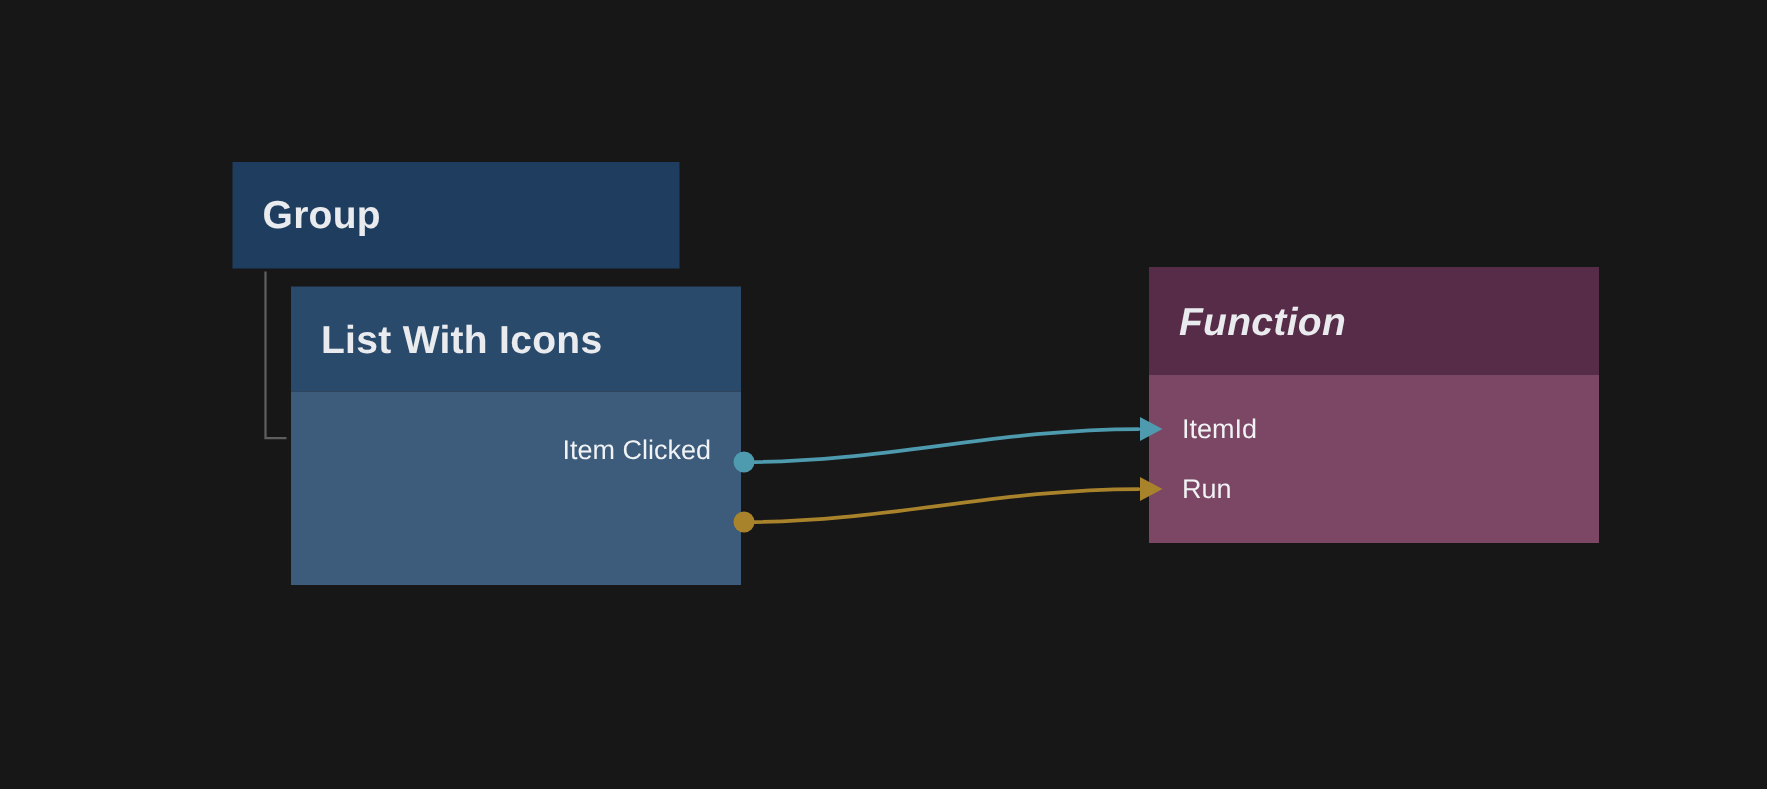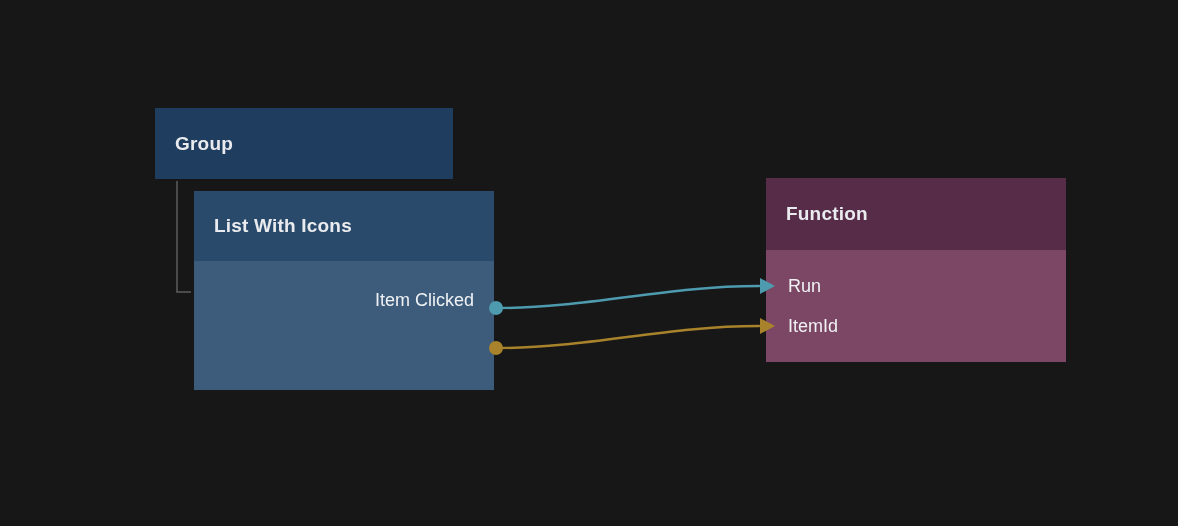--- a/index.html
+++ b/index.html
@@ -18,21 +18,21 @@
     position: absolute;
     box-sizing: border-box;
   }
   .node-header {
     display: flex;
     align-items: center;
     padding: 0 20px;
     box-sizing: border-box;
   }
   .node-title {
-    font-size: 19px;
+    font-size: 26px;
     font-weight: 600;
     color: #e9ebee;
     letter-spacing: 0.2px;
   }
   .node-body {
     box-sizing: border-box;
   }
   .port-row {
     height: 40px;
     display: flex;
@@ -54,21 +54,21 @@
     width: 298px; height: 71px;
     display: flex; align-items: center;
     padding: 0 20px;
   }
   
   .list-node { left: 194px; top: 191px; width: 300px; }
   .list-node .node-header { height: 70px; }
   .list-node .node-body { height: 129px; padding-top: 19px; }
   
   .function-node { left: 766px; top: 178px; width: 300px; }
-  .function-node .node-header { height: 72px; }
+  .function-node .node-header { height: 72px; font-style: italic; }
   .function-node .node-body { height: 112px; padding-top: 16px; }
 
   .overlay {
     position: absolute;
     left: 0; top: 0;
     pointer-events: none;
   }
   .wire {
     fill: none;
     stroke-width: 2.5;
@@ -98,24 +98,24 @@
       </div>
     </div>
   </div>
 
   <div class="node function-node">
     <div class="node-header" style="background-color: rgb(87, 44, 72);">
       <div class="node-title">Function</div>
     </div>
     <div class="node-body" style="background-color: rgb(124, 71, 101);">
       <div class="port-row in">
-        <span class="port-label">Run</span>
+        <span class="port-label">ItemId</span>
       </div>
       <div class="port-row in">
-        <span class="port-label">ItemId</span>
+        <span class="port-label">Run</span>
       </div>
     </div>
   </div>
 
   <svg class="overlay" width="1178" height="526" viewBox="0 0 1178 526">
     <path class="hierarchy-line" d="M177,181 V292 H191" stroke="#5E5E5E"></path>
     <path class="wire" d="M497,308 C590,308 665,286 759,286" stroke="#4E9AAE"></path>
     <path class="wire" d="M497,348 C590,348 665,326 759,326" stroke="#A8832C"></path>
     <polygon points="760,278 760,294 775,286" fill="#4E9AAE"></polygon>
     <polygon points="760,318 760,334 775,326" fill="#A8832C"></polygon>

